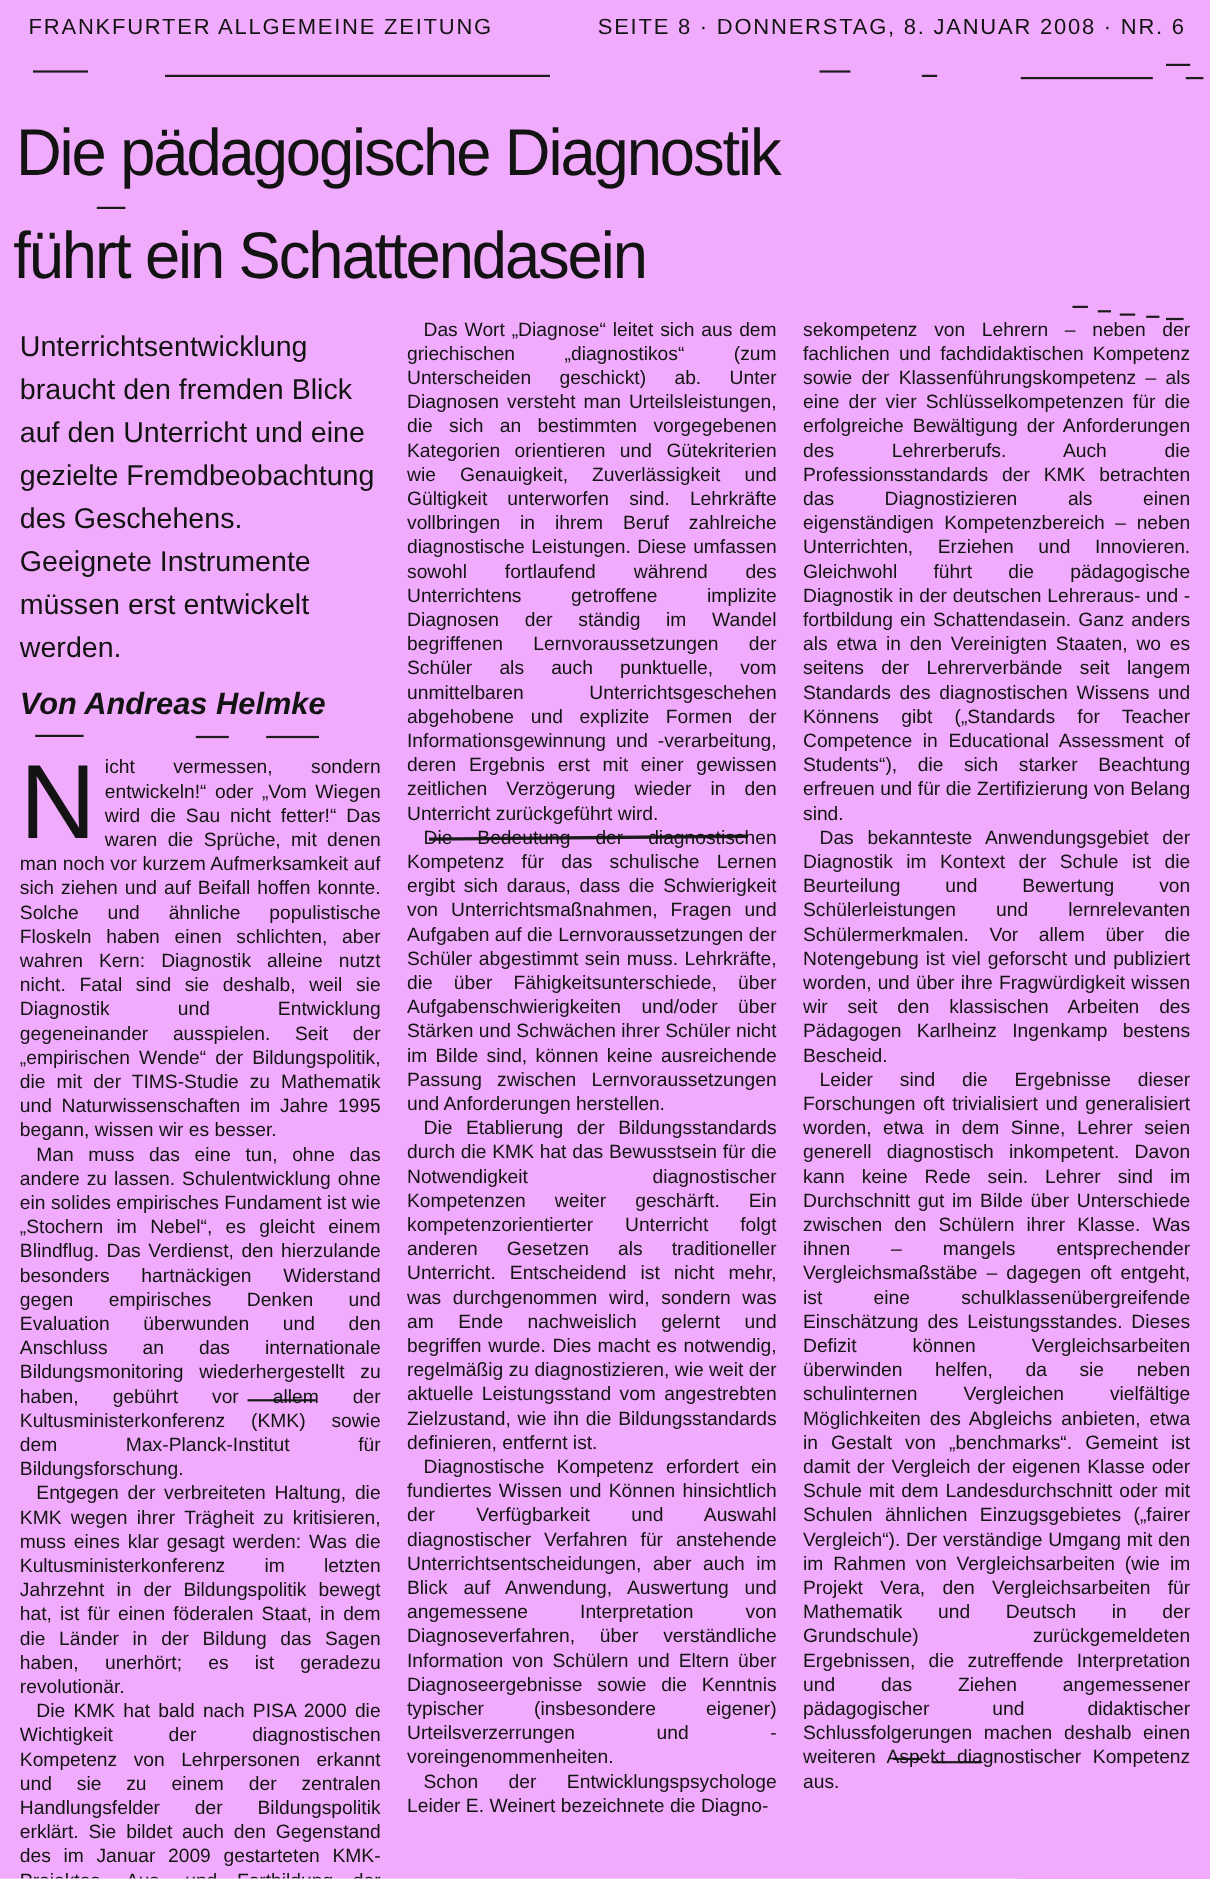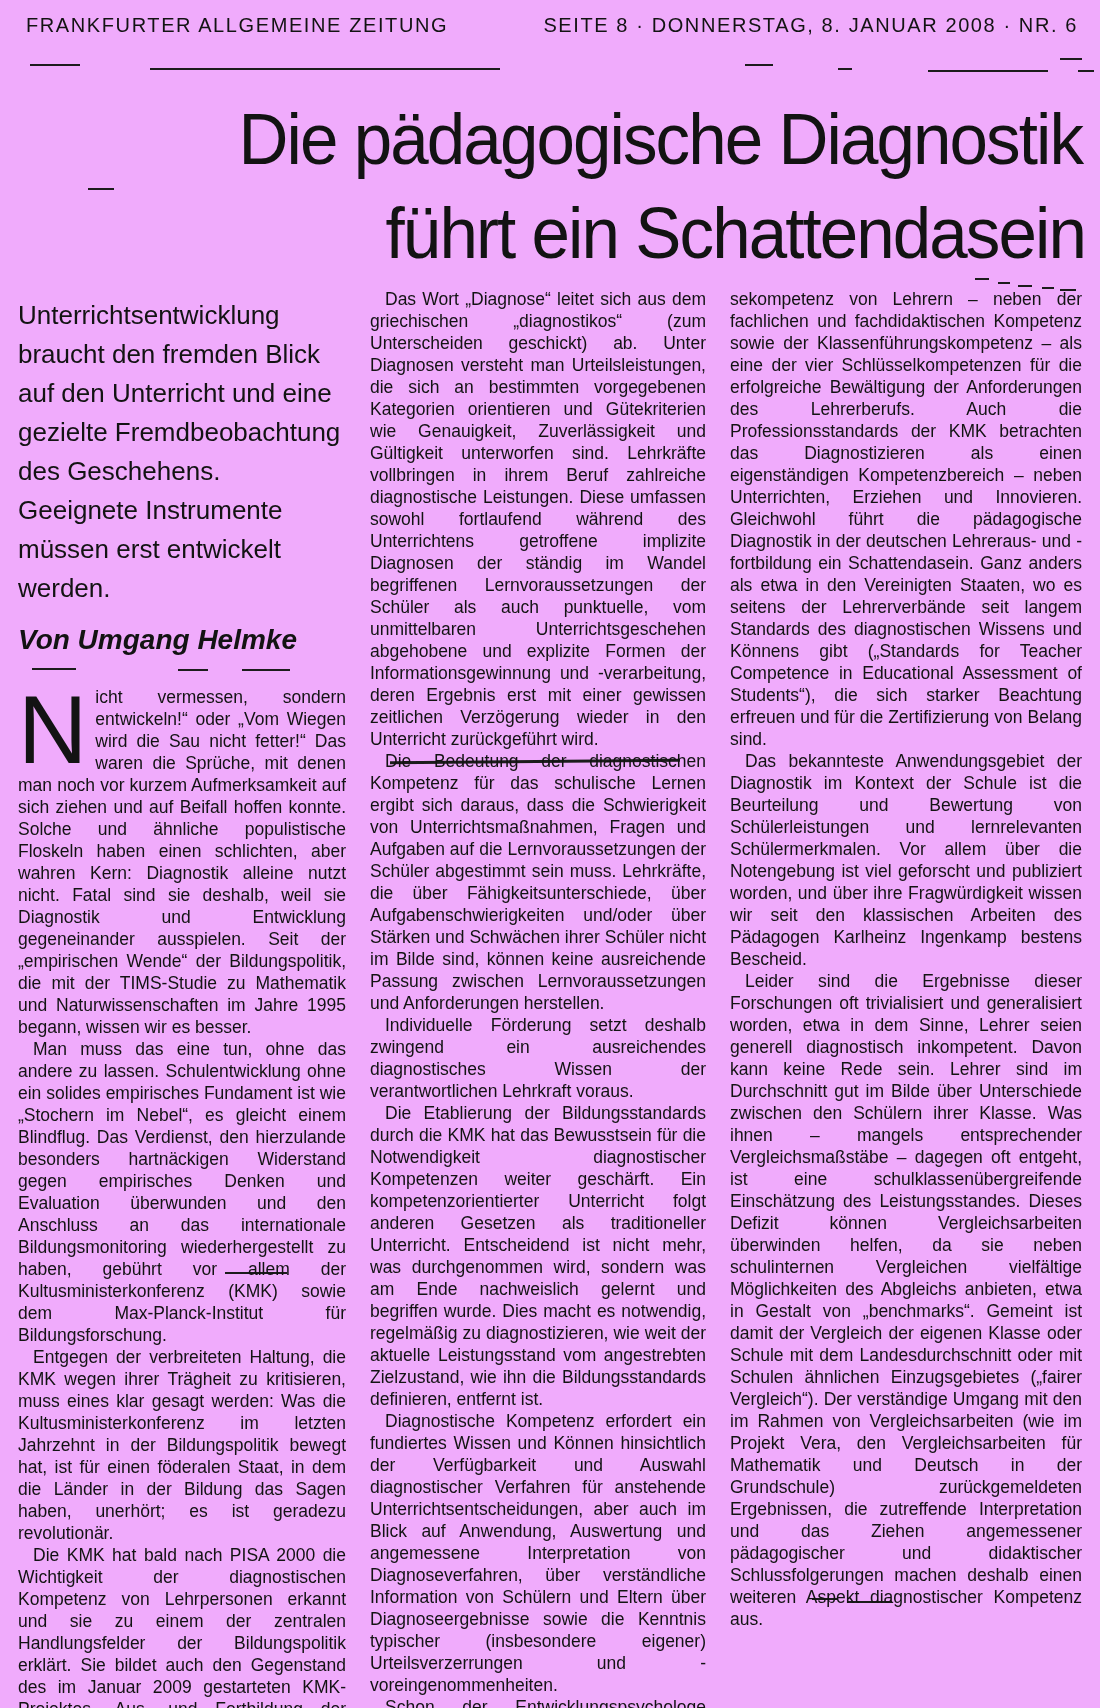--- a/index.html
+++ b/index.html
@@ -14,22 +14,22 @@
   
   .masthead{
     position:absolute;top:14px;left:26px;right:22px;
     display:flex;justify-content:space-between;align-items:baseline;
     font-size:20px;letter-spacing:1.6px;font-weight:500;
     white-space:nowrap;
   }
   
   .headline{
     position:absolute;top:92px;left:0;right:0;
-    margin:0;text-align:right;
-    font-weight:400;font-size:72px;line-height:94px;
+    margin:0;text-align:left;
+    font-weight:400;font-size:60px;line-height:94px;
     letter-spacing:-2px;
   }
   .headline .hl-line{display:inline-block;transform:scaleX(.96);}
   
   .columns{
     position:absolute;top:288px;left:18px;
     display:flex;
   }
   .col{overflow:hidden;}
   .col-left{width:328px;margin-right:24px;height:1420px;}
@@ -103,34 +103,33 @@
 
   <div class="art" style="left:390px;top:760px;width:290px;transform:rotate(-0.5deg);height:2.5px;"></div>
   <div class="art" style="left:225px;top:1272px;width:62px;"></div>
   <div class="art" style="left:812px;top:1598px;width:26px;"></div>
   <div class="art" style="left:848px;top:1601px;width:44px;"></div>
 
   <div class="columns">
 
     <div class="col col-left">
       <p class="standfirst">Unterrichtsentwicklung braucht den fremden Blick auf den Unterricht und eine gezielte Fremdbeobachtung des Geschehens. Geeignete Instrumente müssen erst entwickelt werden.</p>
-      <p class="byline">Von Umgang Helmke</p>
+      <p class="byline">Von Andreas Helmke</p>
       <div class="body">
           <p><span class="dropcap">N</span>icht vermessen, sondern entwickeln!“ oder „Vom Wiegen wird die Sau nicht fetter!“ Das waren die Sprüche, mit denen man noch vor kurzem Aufmerksamkeit auf sich ziehen und auf Beifall hoffen konnte. Solche und ähnliche populistische Floskeln haben einen schlichten, aber wahren Kern: Diagnostik alleine nutzt nicht. Fatal sind sie deshalb, weil sie Diagnostik und Entwicklung gegeneinander ausspielen. Seit der „empirischen Wende“ der Bildungspolitik, die mit der TIMS-Studie zu Mathematik und Naturwissenschaften im Jahre 1995 begann, wissen wir es besser.</p>
           <p>Man muss das eine tun, ohne das andere zu lassen. Schulentwicklung ohne ein solides empirisches Fundament ist wie „Stochern im Nebel“, es gleicht einem Blindflug. Das Verdienst, den hierzulande besonders hartnäckigen Widerstand gegen empirisches Denken und Evaluation überwunden und den Anschluss an das internationale Bildungsmonitoring wiederhergestellt zu haben, gebührt vor allem der Kultusministerkonferenz (KMK) sowie dem Max-Planck-Institut für Bildungsforschung.</p>
           <p>Entgegen der verbreiteten Haltung, die KMK wegen ihrer Trägheit zu kritisieren, muss eines klar gesagt werden: Was die Kultusministerkonferenz im letzten Jahrzehnt in der Bildungspolitik bewegt hat, ist für einen föderalen Staat, in dem die Länder in der Bildung das Sagen haben, unerhört; es ist geradezu revolutionär.</p>
           <p>Die KMK hat bald nach PISA 2000 die Wichtigkeit der diagnostischen Kompetenz von Lehrpersonen erkannt und sie zu einem der zentralen Handlungsfelder der Bildungspolitik erklärt. Sie bildet auch den Gegenstand des im Januar 2009 gestarteten KMK-Projektes „Aus- und Fortbildung der Lehrkräfte in Hinblick auf Verbesserung der Diagnosefähigkeit, Umgang mit Heterogenität, individuelle Förderung“, an dem sich alle 16 Bundesländer beteiligen.</p>
         </div>
     </div>
 
     <div class="col col-mid">
       <div class="body">
           <p>Das Wort „Diagnose“ leitet sich aus dem griechischen „diagnostikos“ (zum Unterscheiden geschickt) ab. Unter Diagnosen versteht man Urteilsleistungen, die sich an bestimmten vorgegebenen Kategorien orientieren und Gütekriterien wie Genauigkeit, Zuverlässigkeit und Gültigkeit unterworfen sind. Lehrkräfte vollbringen in ihrem Beruf zahlreiche diagnostische Leistungen. Diese umfassen sowohl fortlaufend während des Unterrichtens getroffene implizite Diagnosen der ständig im Wandel begriffenen Lernvoraussetzungen der Schüler als auch punktuelle, vom unmittelbaren Unterrichtsgeschehen abgehobene und explizite Formen der Informationsgewinnung und -verarbeitung, deren Ergebnis erst mit einer gewissen zeitlichen Verzögerung wieder in den Unterricht zurückgeführt wird.</p>
           <p>Die Bedeutung der diagnostischen Kompetenz für das schulische Lernen ergibt sich daraus, dass die Schwierigkeit von Unterrichtsmaßnahmen, Fragen und Aufgaben auf die Lernvoraussetzungen der Schüler abgestimmt sein muss. Lehrkräfte, die über Fähigkeitsunterschiede, über Aufgabenschwierigkeiten und/oder über Stärken und Schwächen ihrer Schüler nicht im Bilde sind, können keine ausreichende Passung zwischen Lernvoraussetzungen und Anforderungen herstellen.</p>
-          <p>Individuelle Förderung setzt deshalb zwingend ein ausreichendes diagnostisches Wissen der verantwortlichen Lehrkraft voraus.</p>
           <p>Die Etablierung der Bildungsstandards durch die KMK hat das Bewusstsein für die Notwendigkeit diagnostischer Kompetenzen weiter geschärft. Ein kompetenzorientierter Unterricht folgt anderen Gesetzen als traditioneller Unterricht. Entscheidend ist nicht mehr, was durchgenommen wird, sondern was am Ende nachweislich gelernt und begriffen wurde. Dies macht es notwendig, regelmäßig zu diagnostizieren, wie weit der aktuelle Leistungsstand vom angestrebten Zielzustand, wie ihn die Bildungsstandards definieren, entfernt ist.</p>
           <p>Diagnostische Kompetenz erfordert ein fundiertes Wissen und Können hinsichtlich der Verfügbarkeit und Auswahl diagnostischer Verfahren für anstehende Unterrichtsentscheidungen, aber auch im Blick auf Anwendung, Auswertung und angemessene Interpretation von Diagnoseverfahren, über verständliche Information von Schülern und Eltern über Diagnoseergebnisse sowie die Kenntnis typischer (insbesondere eigener) Urteilsverzerrungen und -voreingenommenheiten.</p>
           <p>Schon der Entwicklungspsychologe Leider E. Weinert bezeichnete die Diagno-</p>
         </div>
     </div>
 
     <div class="col col-right">
       <div class="body">
           <p>sekompetenz von Lehrern – neben der fachlichen und fachdidaktischen Kompetenz sowie der Klassenführungskompetenz – als eine der vier Schlüsselkompetenzen für die erfolgreiche Bewältigung der Anforderungen des Lehrerberufs. Auch die Professionsstandards der KMK betrachten das Diagnostizieren als einen eigenständigen Kompetenzbereich – neben Unterrichten, Erziehen und Innovieren. Gleichwohl führt die pädagogische Diagnostik in der deutschen Lehreraus- und -fortbildung ein Schattendasein. Ganz anders als etwa in den Vereinigten Staaten, wo es seitens der Lehrerverbände seit langem Standards des diagnostischen Wissens und Könnens gibt („Standards for Teacher Competence in Educational Assessment of Students“), die sich starker Beachtung erfreuen und für die Zertifizierung von Belang sind.</p>
           <p>Das bekannteste Anwendungsgebiet der Diagnostik im Kontext der Schule ist die Beurteilung und Bewertung von Schülerleistungen und lernrelevanten Schülermerkmalen. Vor allem über die Notengebung ist viel geforscht und publiziert worden, und über ihre Fragwürdigkeit wissen wir seit den klassischen Arbeiten des Pädagogen Karlheinz Ingenkamp bestens Bescheid.</p>

